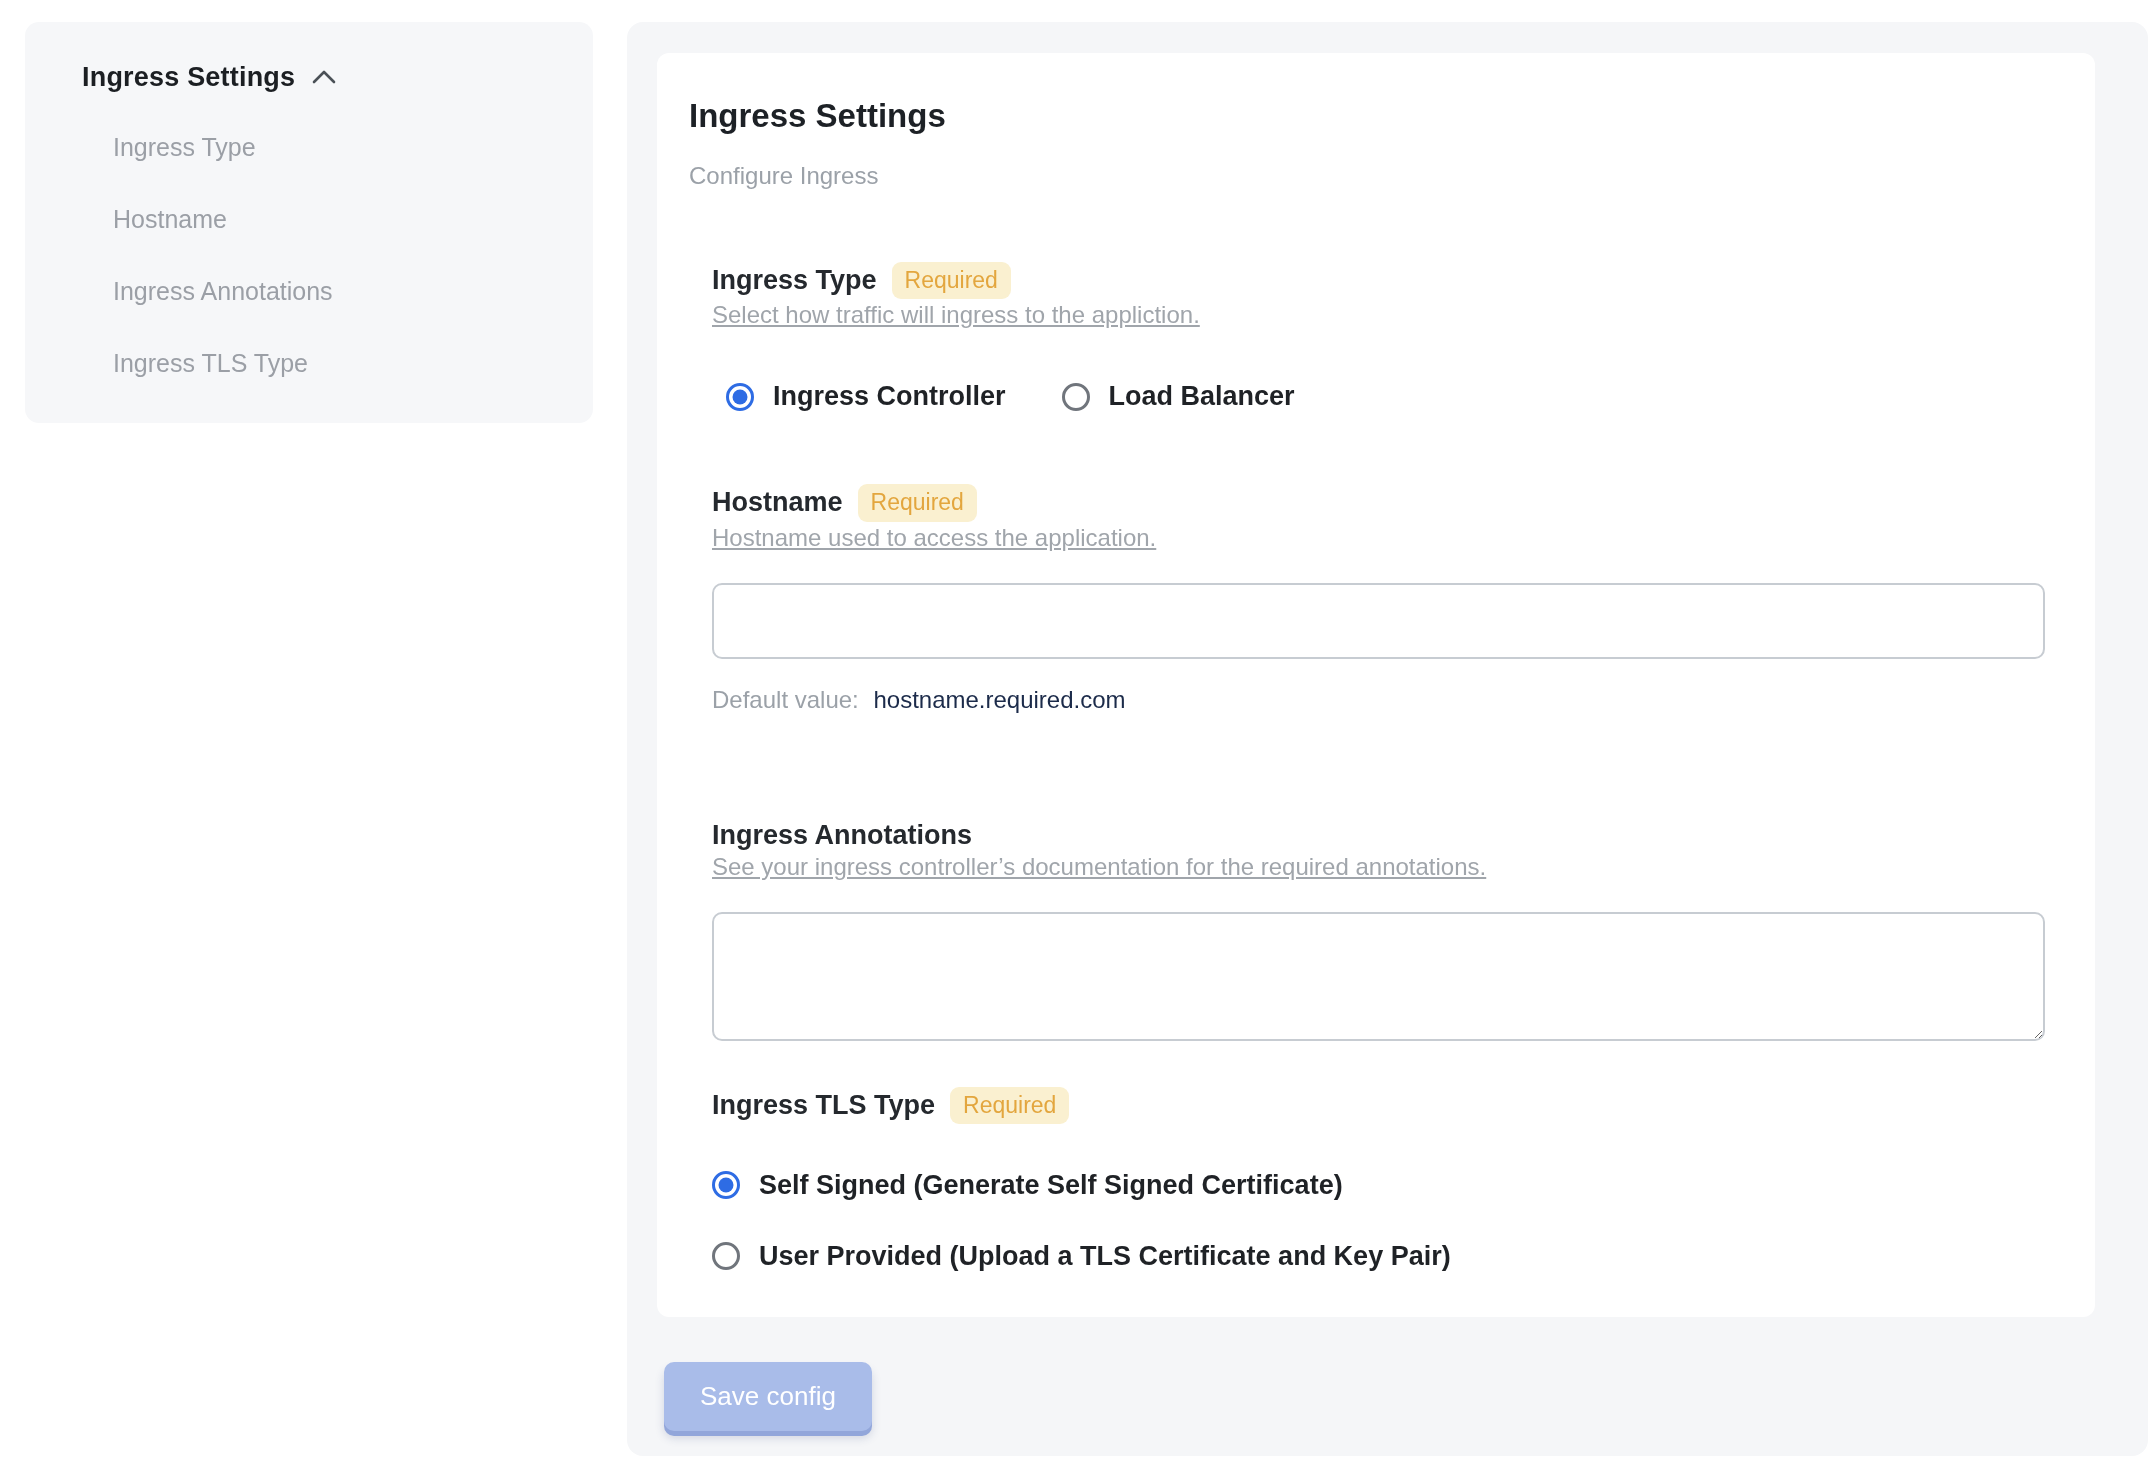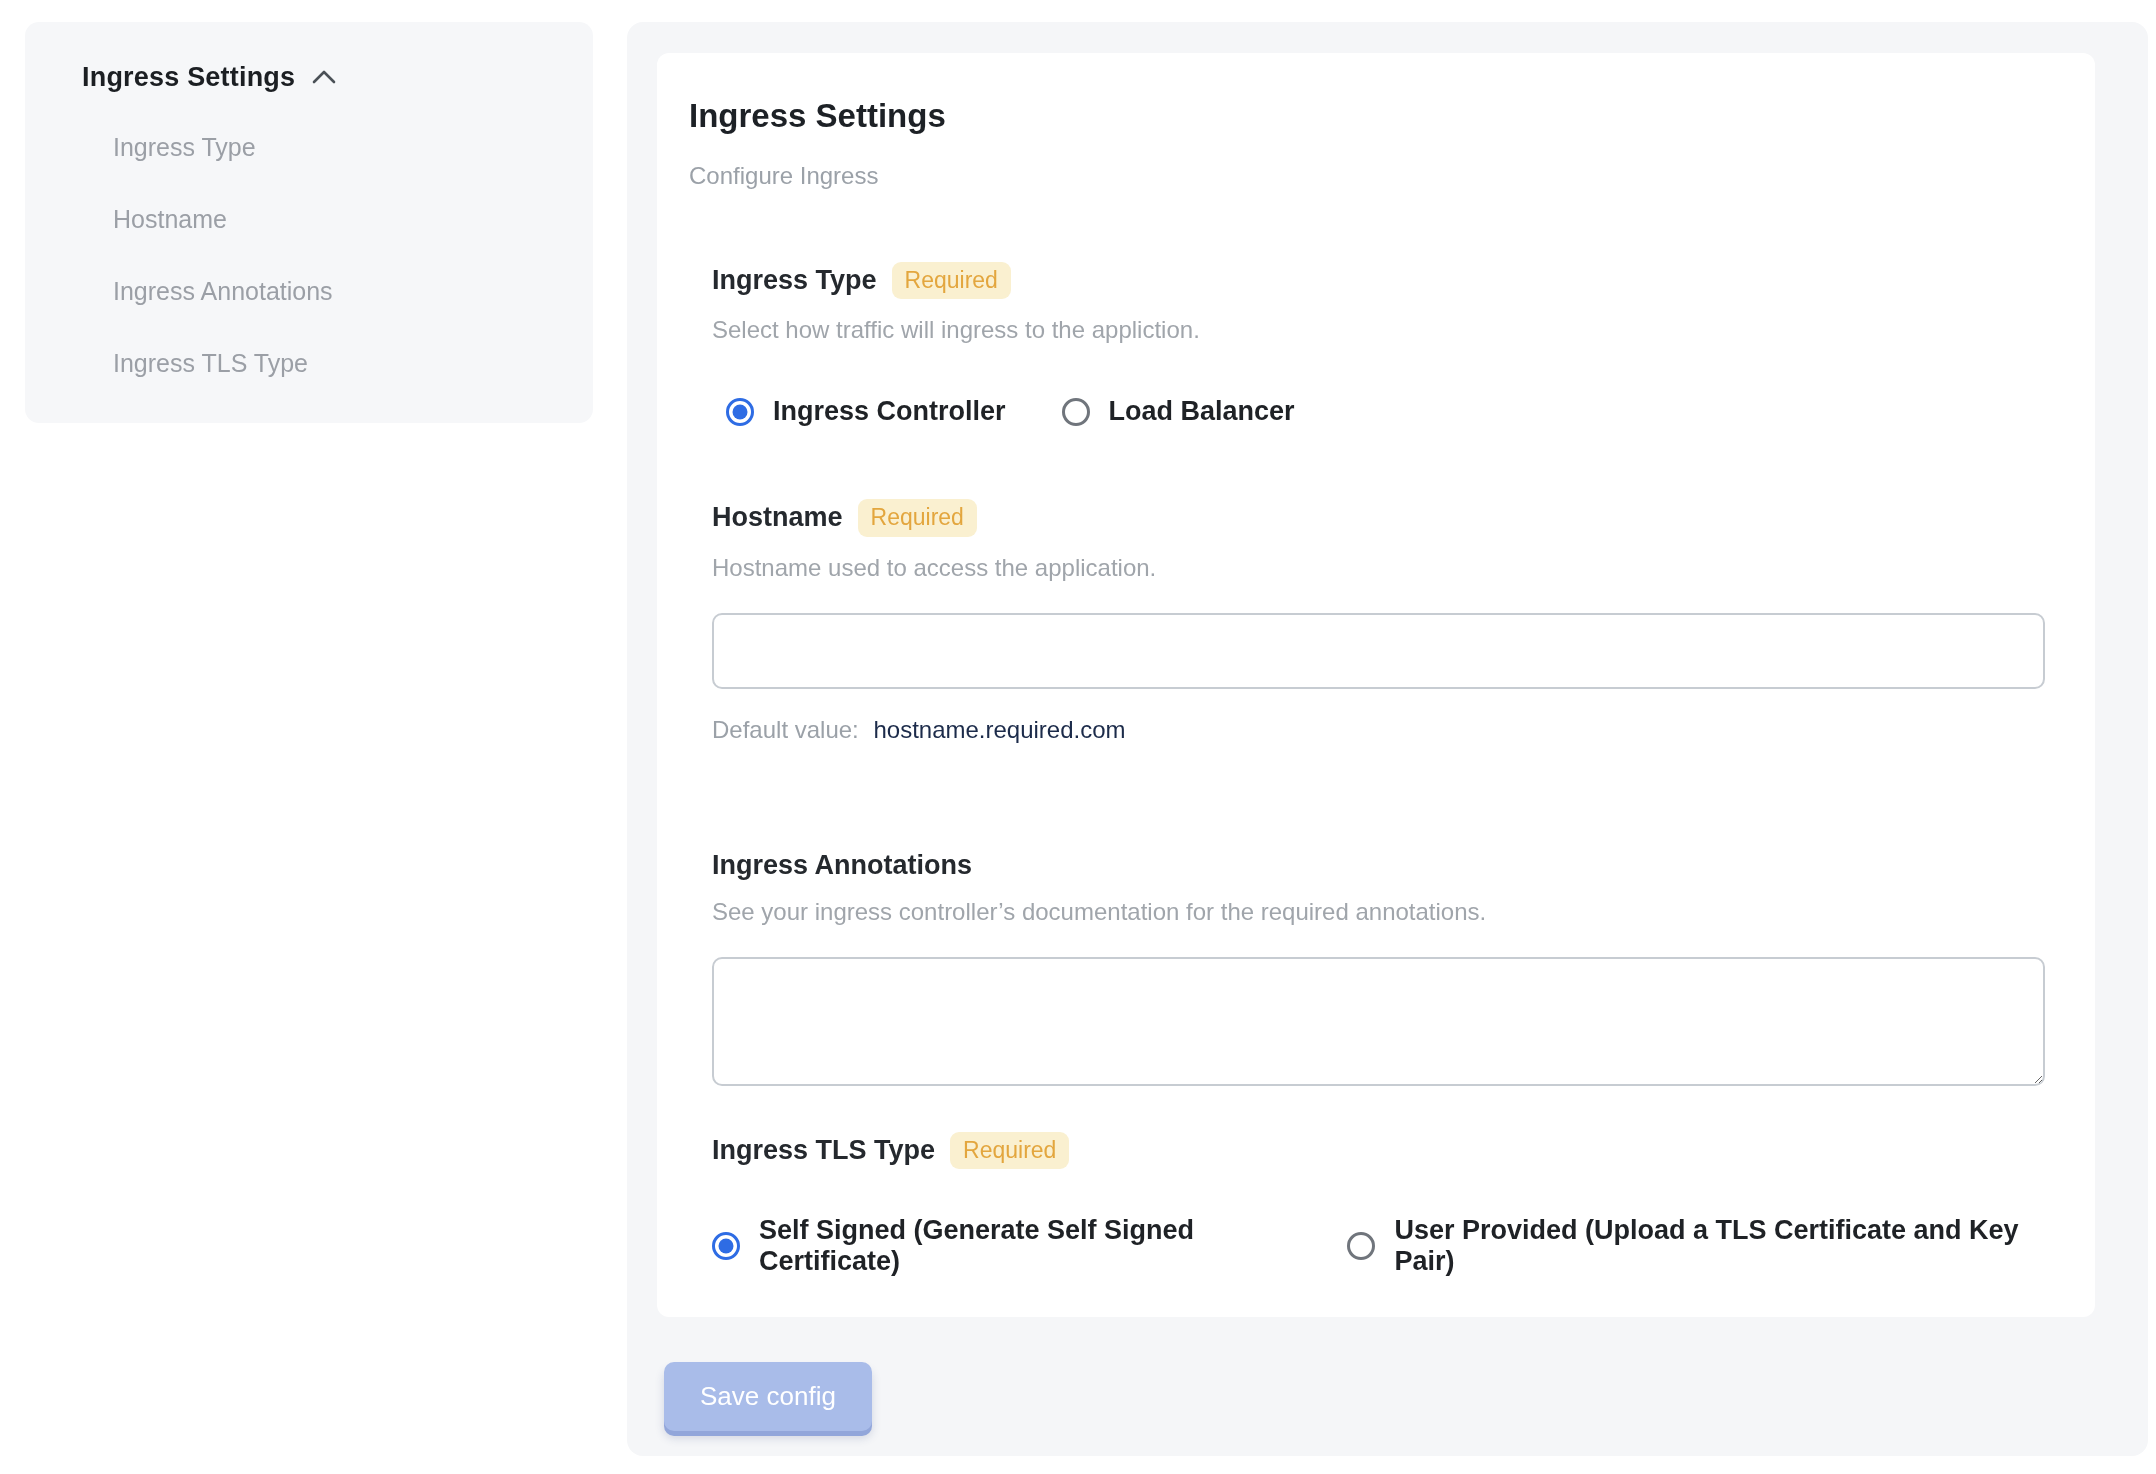--- a/index.html
+++ b/index.html
@@ -30,21 +30,21 @@
   .card-title { font-size:33px; font-weight:bold; color:#1d2126; }
   .card-subtitle { margin-top:27px; font-size:24px; color:#9ba1a8; }
 
   .section { margin-left:23px; }
   .label-row { display:flex; align-items:center; gap:15px; }
   .section-label { font-size:27px; font-weight:600; color:#25292e; }
   .required-badge {
     background:#faf0d0; color:#e3a63e; font-size:23px;
     padding:6px 13px; border-radius:9px; line-height:1.1;
   }
-  .help-text { margin-top:17px; font-size:24px; color:#a0a5ab; }
+  .help-text { margin-top:2px; font-size:24px; color:#a0a5ab;text-decoration:underline; }
 
   .radio-row { display:flex; align-items:center; gap:56px; }
   .radio-option { display:flex; align-items:center; gap:19px; cursor:pointer; }
   .radio-label { font-size:27px; font-weight:600; color:#1f2226; }
   .radio {
     width:28px; height:28px; border-radius:50%;
     border:3px solid #70757c; background:#ffffff; position:relative; flex:none;
   }
   .radio.checked { border-color:#2e6ce4; }
   .radio.checked::after {
@@ -66,21 +66,21 @@
   .textarea-input {
     display:block; margin-top:31px; width:1333px; height:129px;
     border:2px solid #c7ccd2; border-radius:10px; background:#ffffff;
     font-size:26px; padding:12px 20px; color:#1d2126; outline:none;
     resize:vertical; font-family:"Liberation Sans", sans-serif;
   }
 
   .spacer-xl { height:72px; } .spacer-lg { height:52px; }
   .spacer-md { height:46px; } .spacer-sm { height:34px; }
 
-  .tls-options { margin-top:46px; display:flex; flex-direction:row; gap:40px; }
+  .tls-options { margin-top:46px; display:flex; flex-direction:column; gap:40px; }
 
   .save-button {
     margin-top:45px; margin-left:7px; display:inline-block; border:none;
     background:#a9bce9; color:#ffffff; font-weight:normal; font-size:26px;
     padding:19px 36px; border-radius:10px; cursor:default;
     box-shadow:0 5px 0 #92a6da, 0 7px 10px rgba(40,60,120,.18);
     font-family:"Liberation Sans", sans-serif;
   }
 </style>
 </head>

